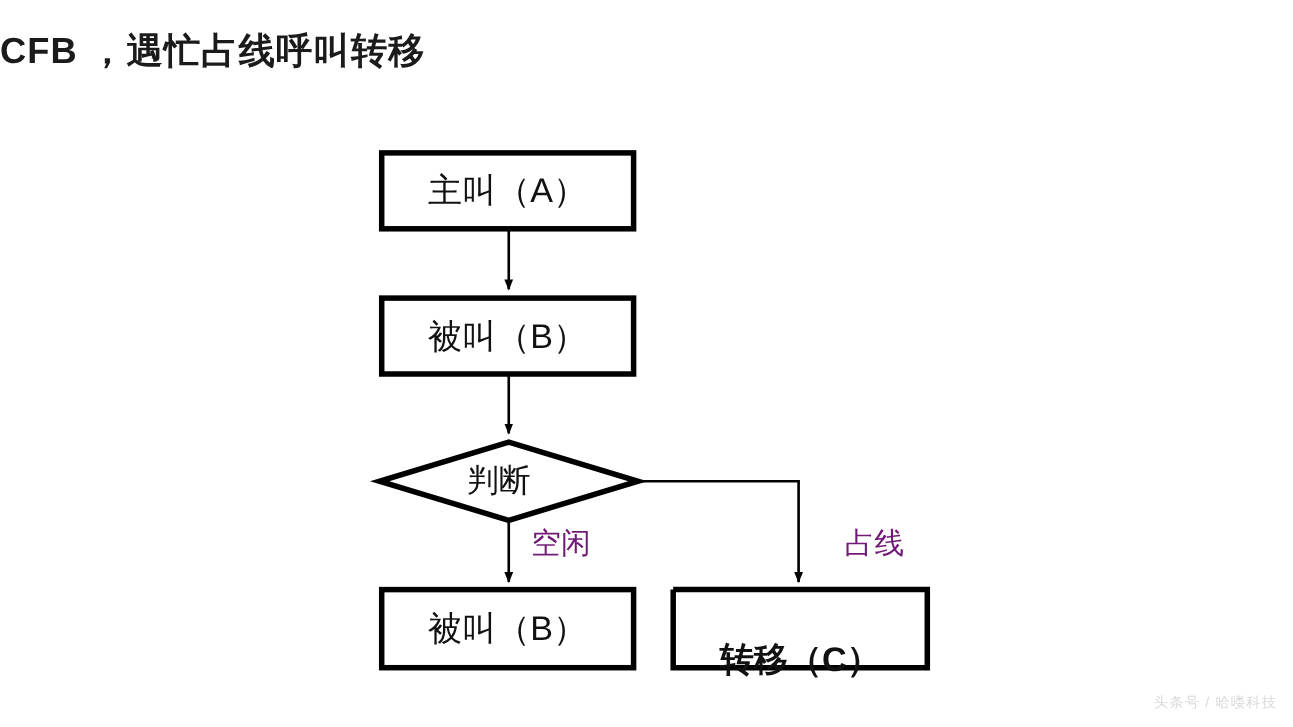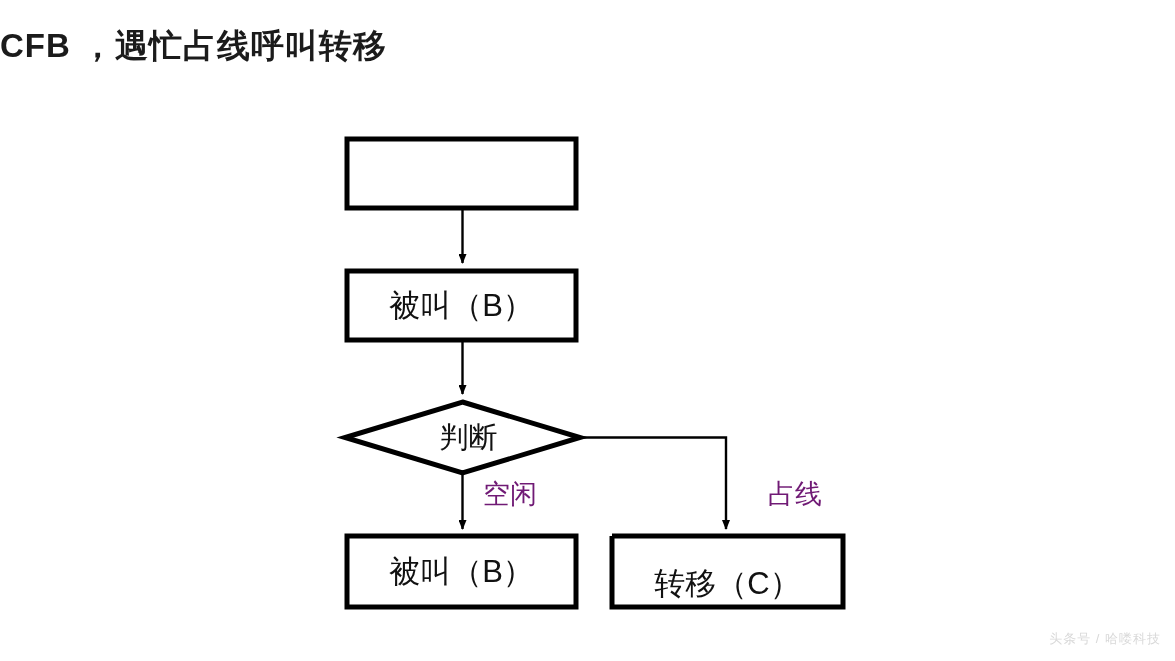--- a/index.html
+++ b/index.html
@@ -85,28 +85,29 @@
 
     <line x1="462.5" y1="208" x2="462.5" y2="263" stroke="#000000" stroke-width="2.4" marker-end="url(#arrowhead)"></line>
 
     <line x1="462.5" y1="340" x2="462.5" y2="394" stroke="#000000" stroke-width="2.4" marker-end="url(#arrowhead)"></line>
 
     <line x1="462.5" y1="473" x2="462.5" y2="529" stroke="#000000" stroke-width="2.4" marker-end="url(#arrowhead)"></line>
 
     <polyline points="580,437.5 726,437.5 726,529" fill="none" stroke="#000000" stroke-width="2.4" marker-end="url(#arrowhead)"></polyline>
   </svg>
 
+  <div class="node-label" style="left:347px; top:158px; width:229px;">主叫（A）</div>
 
   <div class="node-label" style="left:347px; top:290px; width:229px;">被叫（B）</div>
 
-  <div class="node-label" style="left:351px; top:423px; width:235px; font-size:29px;">判断</div>
+  <div class="node-label" style="left:336px; top:423px; width:235px; font-size:29px;">判断</div>
 
   <div class="node-label" style="left:347px; top:556px; width:229px;">被叫（B）</div>
 
-  <div class="node-label" style="left:612px; top:568px; width:231px;">转移（C）</div>
+  <div class="node-label" style="left:612px; top:584px; width:231px;font-weight:bold;">转移（C）</div>
 
   <div class="edge-label" style="left:483px; top:481px;">空闲</div>
 
   <div class="edge-label" style="left:768px; top:481px;">占线</div>
 
   <div id="watermark">头条号 / 哈喽科技</div>
 
 </div>
 
 </body></html>

